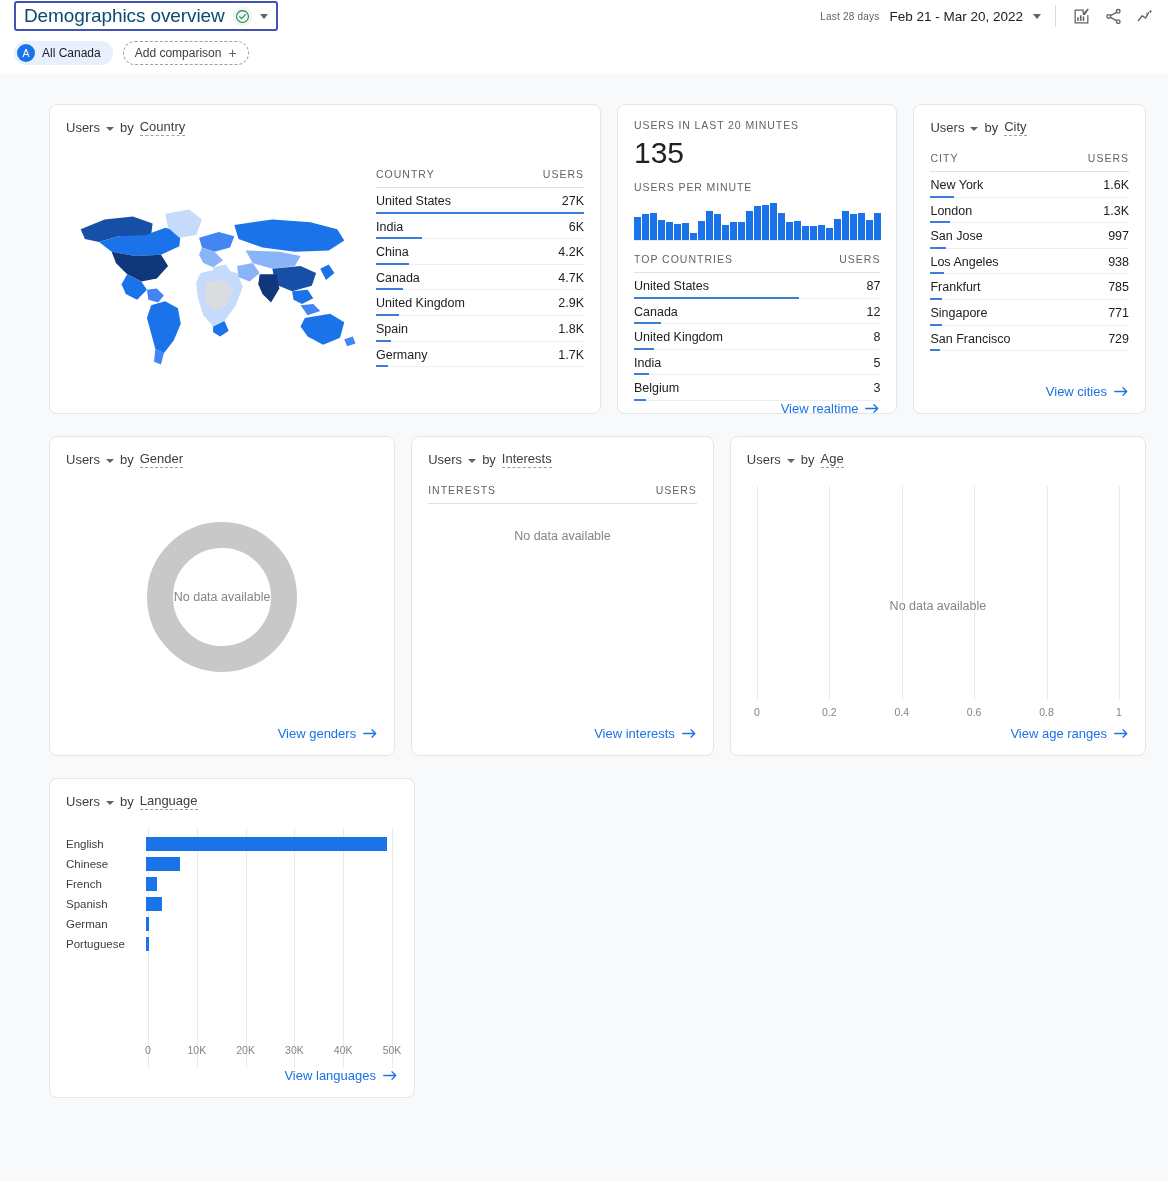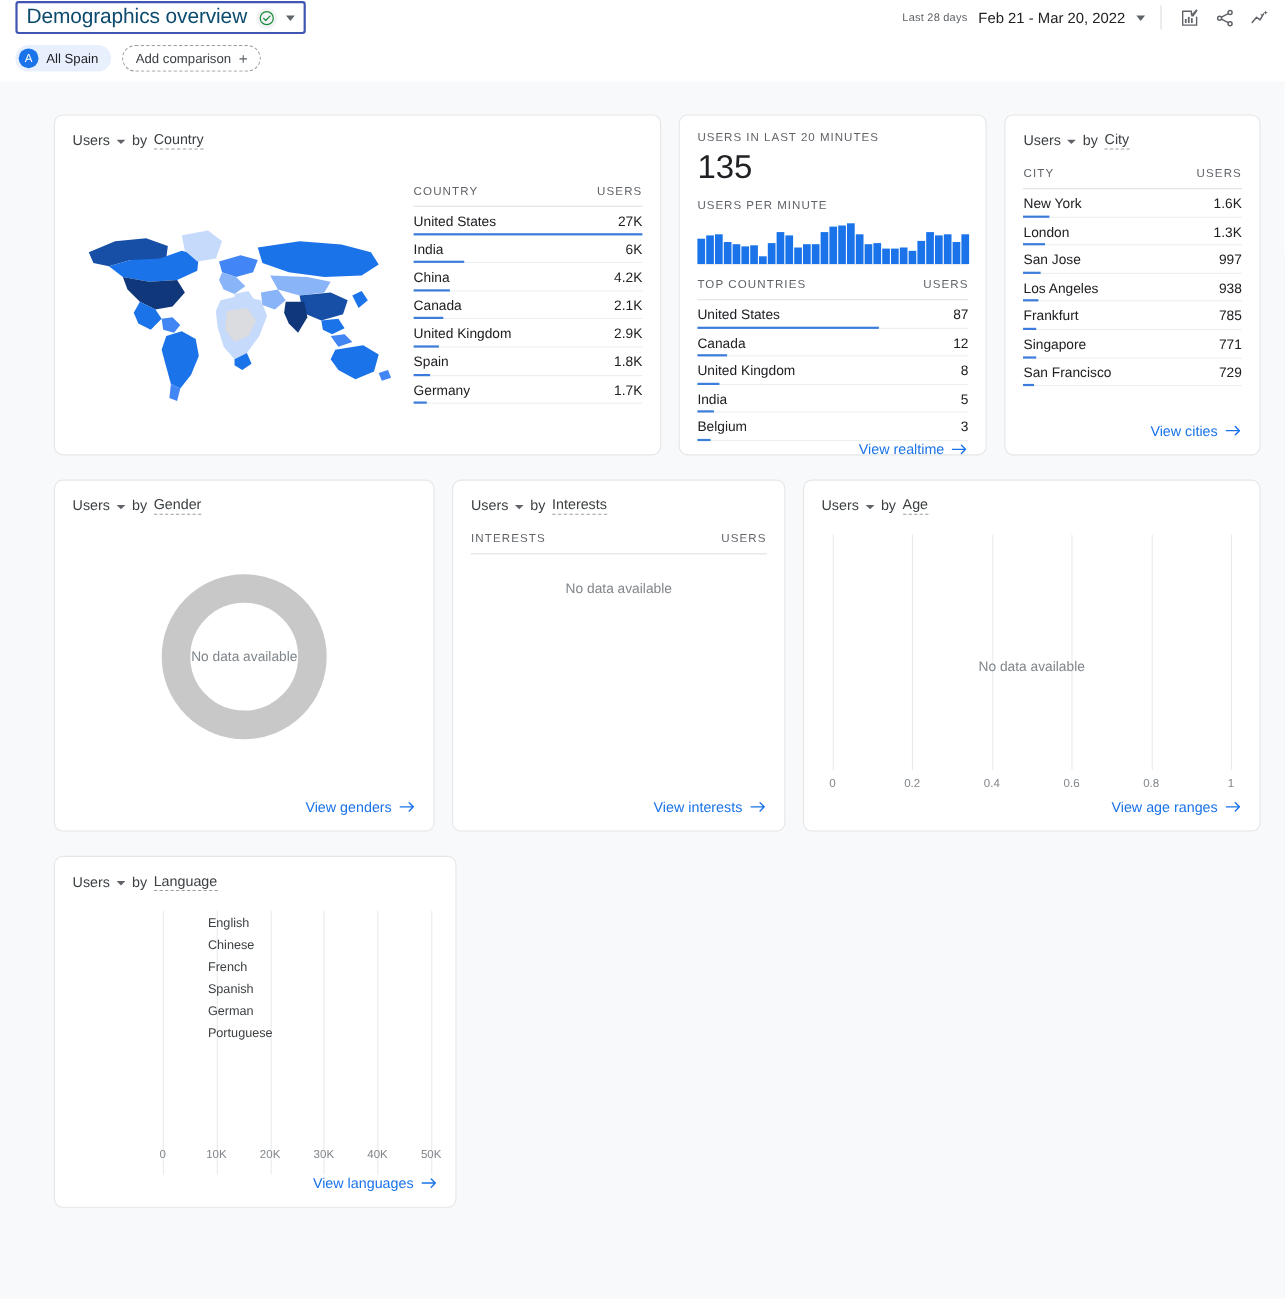--- a/index.html
+++ b/index.html
@@ -185,21 +185,21 @@
   }
 
   
   .lang-card { width: 366px; height: 320px; }
   .lang-plot { flex: 1; position: relative; margin: 18px 16px 0 16px; }
   .lang-rows { position: absolute; left: 0; right: 6px; top: 6px; bottom: 34px; }
   .lang-gridlines { position: absolute; left: 82px; right: 6px; top: 0; bottom: 0; }
   .lang-gridlines span { position: absolute; top: 0; bottom: 0; width: 1px; background: #e8eaed; }
   .lang-row {
     position: relative; display: flex; align-items: center;
-    height: 20px; margin-bottom: 0; flex-direction: column;
+    height: 20px; margin-bottom: 0;
   }
   .lang-name {
     width: 80px; text-align: left; font-size: 11.5px; color: #3c4043;
     padding-right: 8px;
   }
   .lang-track { position: relative; flex: 1; height: 20px; }
   .lang-bar { position: absolute; left: 0; top: 3px; height: 14px; background: #1a73e8; }
   .lang-axis { position: absolute; left: 82px; right: 6px; bottom: 10px; height: 14px; }
   .lang-axis b {
     position: absolute; transform: translateX(-50%);
@@ -249,21 +249,21 @@
         <path d="M18.4 3.2l.7 1.8 1.8.7-1.8.7-.7 1.8-.7-1.8-1.8-.7 1.8-.7z" fill="#5f6368" stroke="none"></path>
         <path d="M13.6 6.6l.45 1.15 1.15.45-1.15.45-.45 1.15-.45-1.15-1.15-.45 1.15-.45z" fill="#5f6368" stroke="none"></path>
       </svg>
     </span>
   </div>
 </div>
 
 <div class="chiprow">
   <div class="chip-allusers">
     <span class="chip-avatar">A</span>
-    <span class="chip-allusers-label">All Spain</span>
+    <span class="chip-allusers-label">All Canada</span>
   </div>
   <div class="chip-add">
     <span>Add comparison</span>
     <span class="plus-ico">+</span>
   </div>
 </div>
 
 <div class="canvas">
 
   <div class="row">
@@ -333,21 +333,21 @@
               <span class="val">6K</span>
               <span class="tbl-bar" style="width:22%"></span>
             </div>
             <div class="tbl-row">
               <span>China</span>
               <span class="val">4.2K</span>
               <span class="tbl-bar" style="width:16%"></span>
             </div>
             <div class="tbl-row">
               <span>Canada</span>
-              <span class="val">2.1K</span>
+              <span class="val">4.7K</span>
               <span class="tbl-bar" style="width:13%"></span>
             </div>
             <div class="tbl-row">
               <span>United Kingdom</span>
               <span class="val">2.9K</span>
               <span class="tbl-bar" style="width:11%"></span>
             </div>
             <div class="tbl-row">
               <span>Spain</span>
               <span class="val">1.8K</span>

